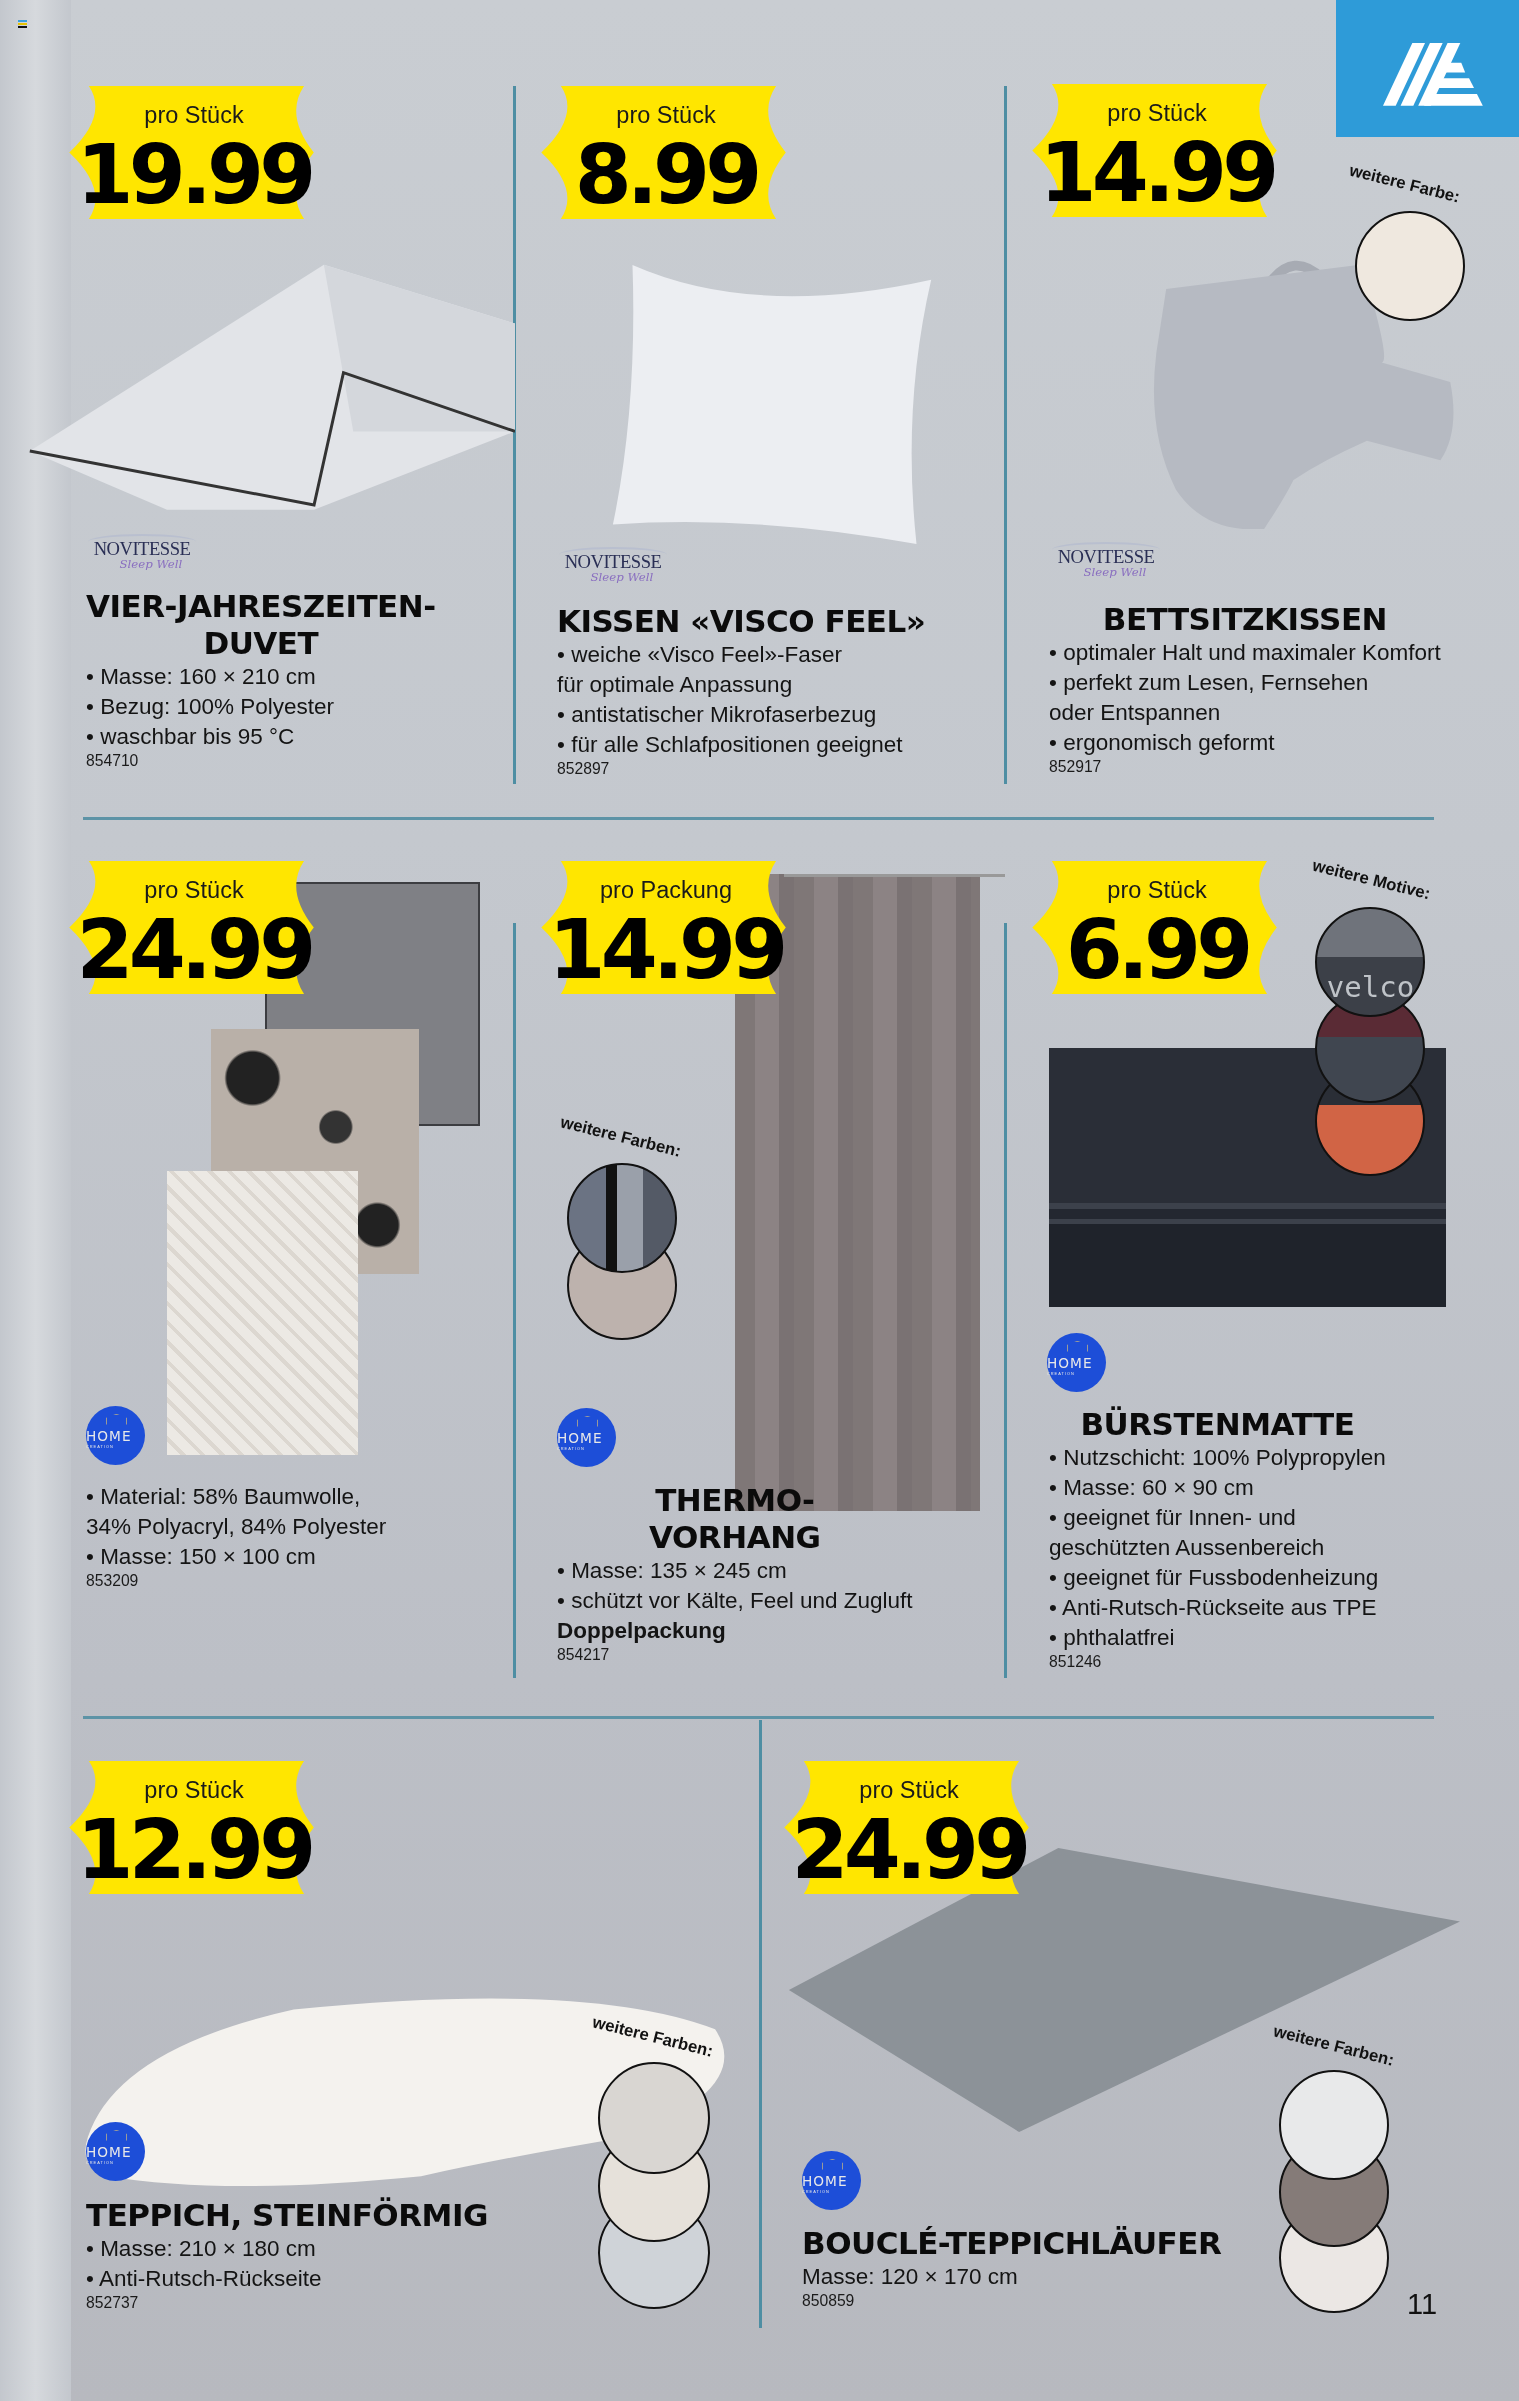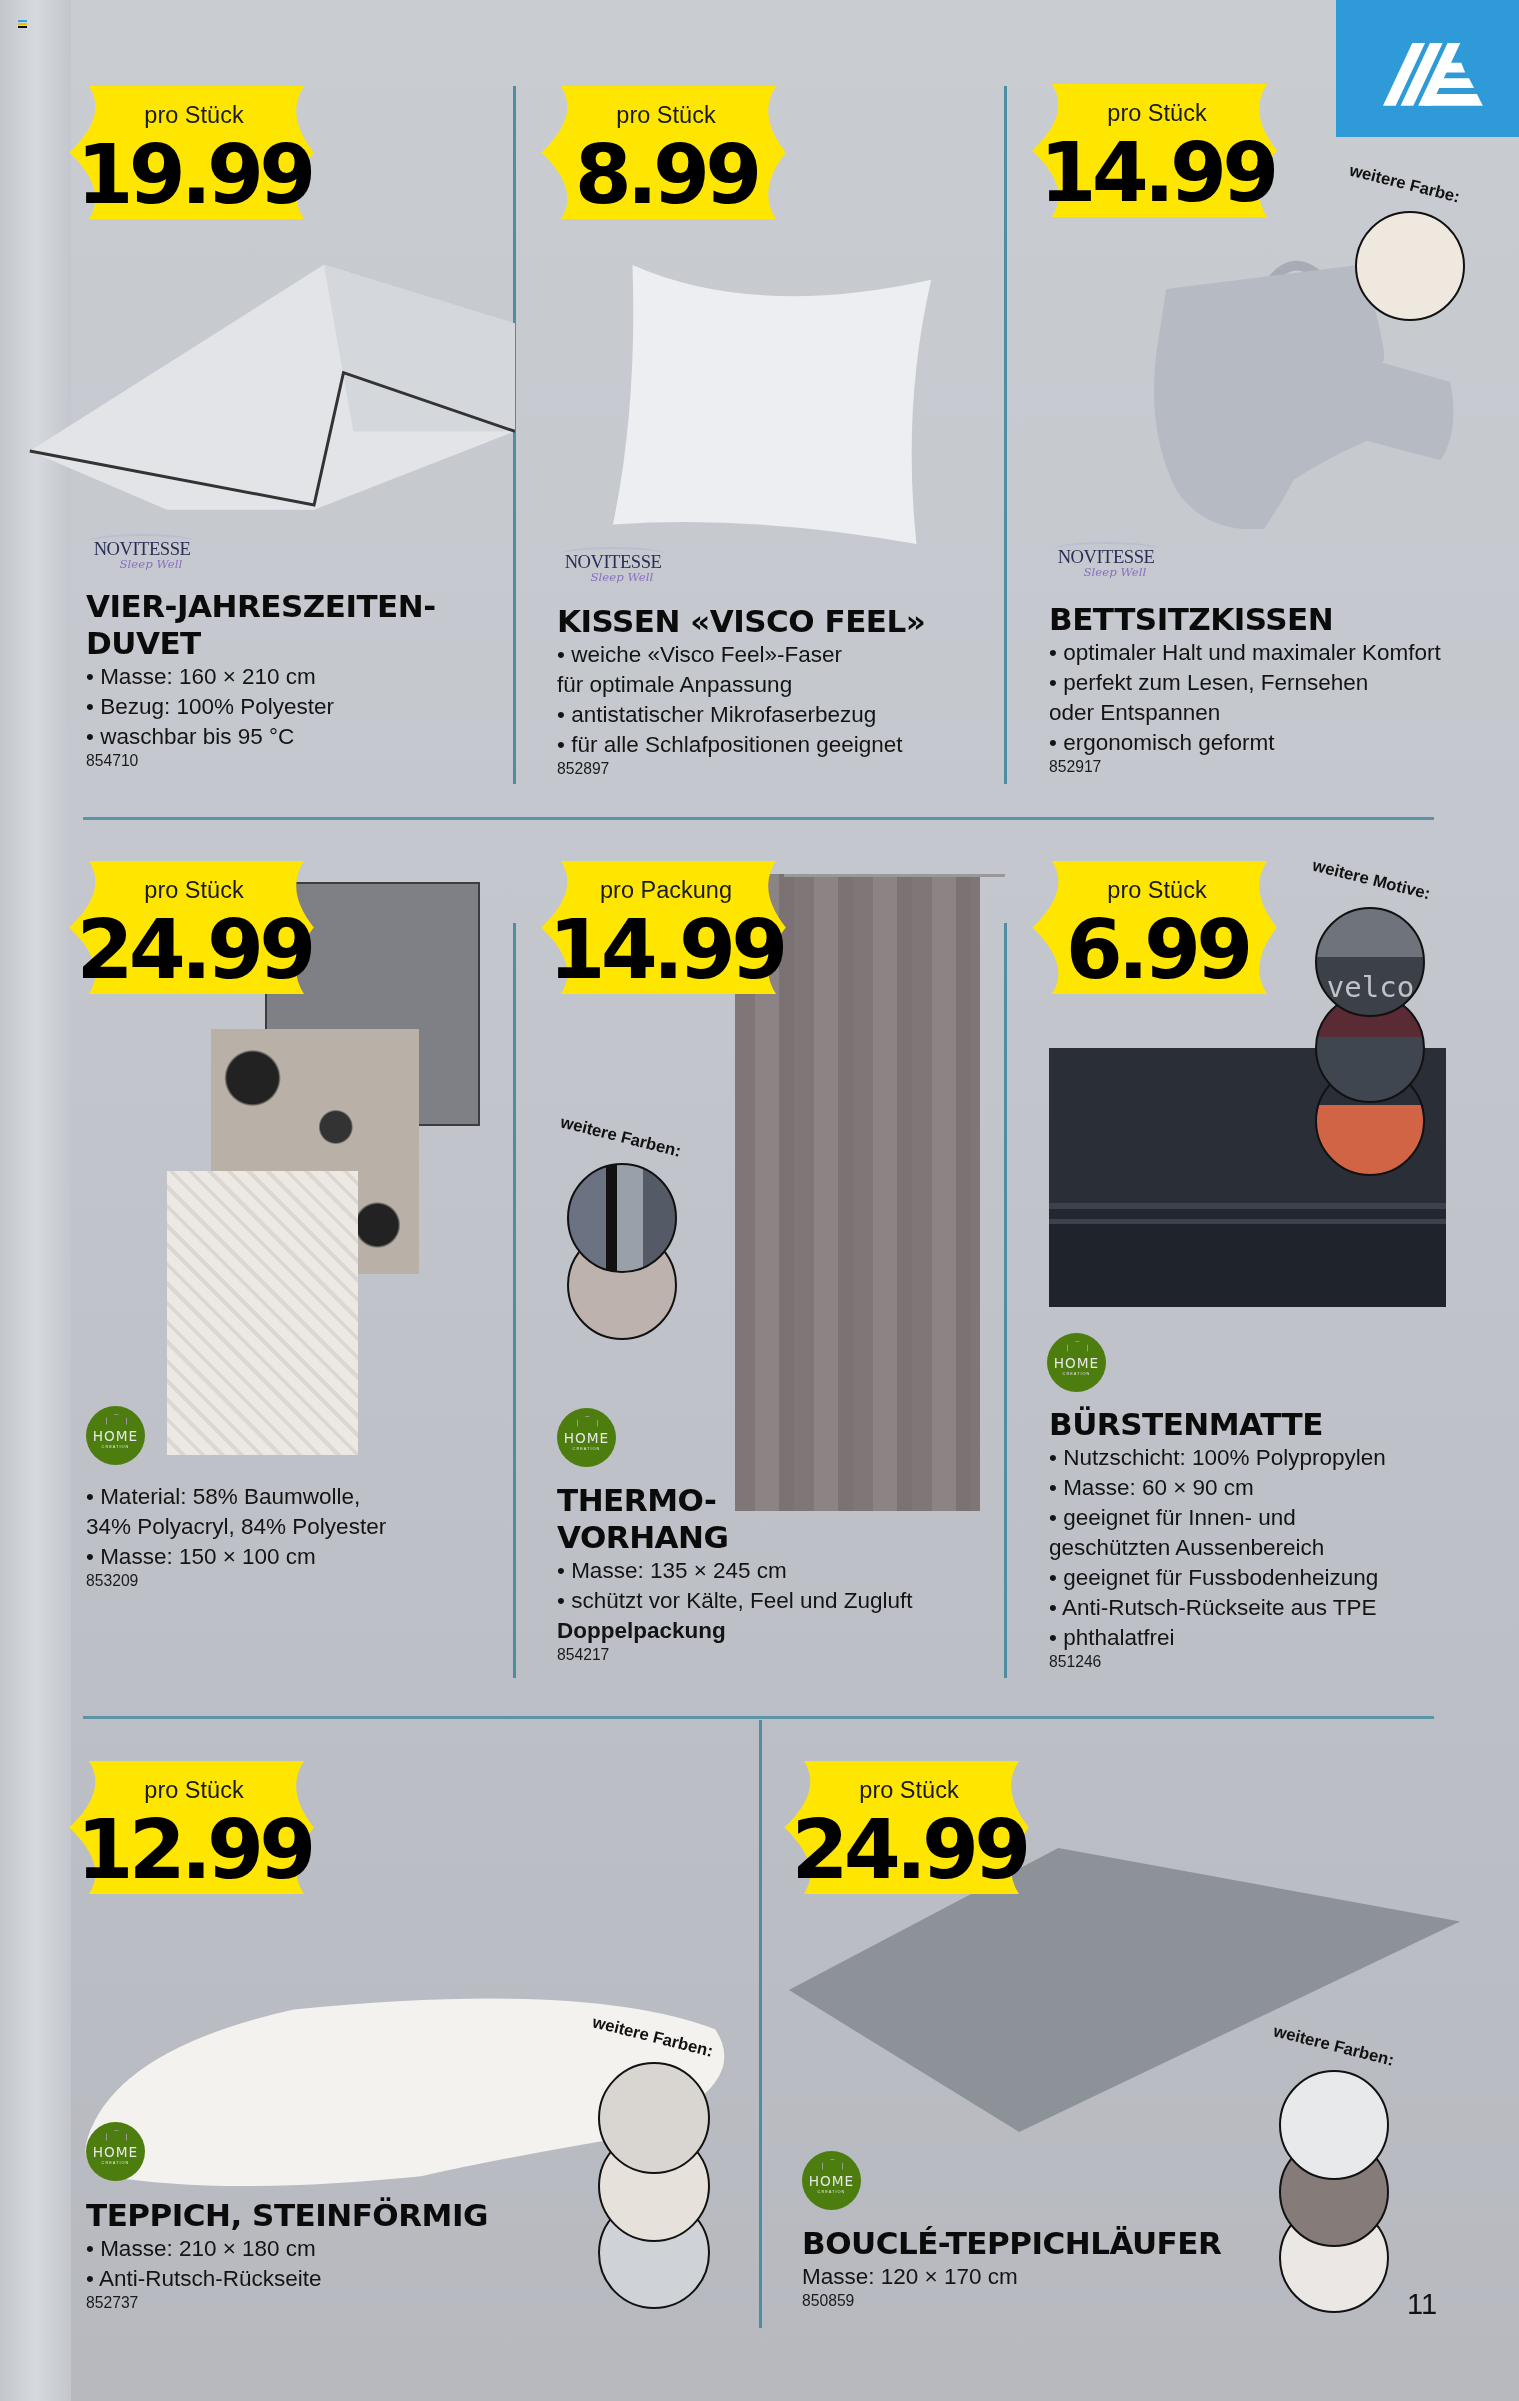--- a/index.html
+++ b/index.html
@@ -14,25 +14,25 @@
   .vline{width:2.9px;background:#4e8ea3;}
   .hline{height:2.9px;background:#5d93a6;}
   
   .tag{width:250px;height:133px;}
   .tag svg{position:absolute;left:0;top:0;}
   .tag .unit{position:absolute;left:0;width:250px;top:15.7px;text-align:center;font-size:23.5px;color:#1a1a1a;}
   .tag .price{position:absolute;left:0;width:250px;top:41px;text-align:center;font-size:82px;font-weight:bold;letter-spacing:-4.9px;color:#000;font-family:"DejaVu Sans",sans-serif;}
   .novitesse{width:108px;height:47px;}
   .novitesse .n1{font-family:"Liberation Serif",serif;font-size:18.6px;color:#2a2f55;letter-spacing:-0.5px;text-align:center;border-top:2px solid #b9bfcf;border-radius:50% 50% 0 0 / 7.8px 7.8px 0 0;padding-top:2px;}
   .novitesse .n2{font-family:"DejaVu Serif",serif;font-style:italic;font-size:11.8px;color:#8a6fc0;text-align:right;padding-right:13.7px;margin-top:-2.9px;}
-  .home{width:59px;height:59px;border-radius:50%;background:#4d7c0f;color:#e8e8e8;text-align:center;}
+  .home{width:59px;height:59px;border-radius:50%;background:#1d4ed8;color:#e8e8e8;text-align:left;}
   .home .h1{font-size:13.7px;letter-spacing:1px;margin-top:21.6px;font-family:"DejaVu Sans",sans-serif;}
   .home .h2{font-size:3.9px;letter-spacing:1px;}
   .home .roof{position:absolute;left:19.6px;top:7.8px;width:19.6px;height:9.8px;border:1px solid #999;border-bottom:none;clip-path:polygon(50% 0,100% 40%,100% 100%,0 100%,0 40%);}
-  .title{font-family:"DejaVu Sans",sans-serif;font-weight:bold;font-size:31px;line-height:37px;letter-spacing:-0.5px;color:#0b0b0b;text-transform:uppercase;}
+  .title{font-family:"DejaVu Sans",sans-serif;font-weight:bold;font-size:31px;line-height:37px;letter-spacing:-0.5px;color:#0b0b0b;text-transform:uppercase;text-align:center;}
   .bul{font-size:22.5px;line-height:30px;color:#141414;}
   .bul div{white-space:nowrap;}
   .code{font-size:15.7px;color:#1b1b1b;}
   .bold{font-weight:bold;}
   .swatch{border-radius:50%;border:2.9px solid #111;box-sizing:border-box;}
   .arc{font-size:16.7px;font-weight:bold;}
   .pagenum{font-size:29px;color:#111;}
 </style>
 </head>
 <body>

